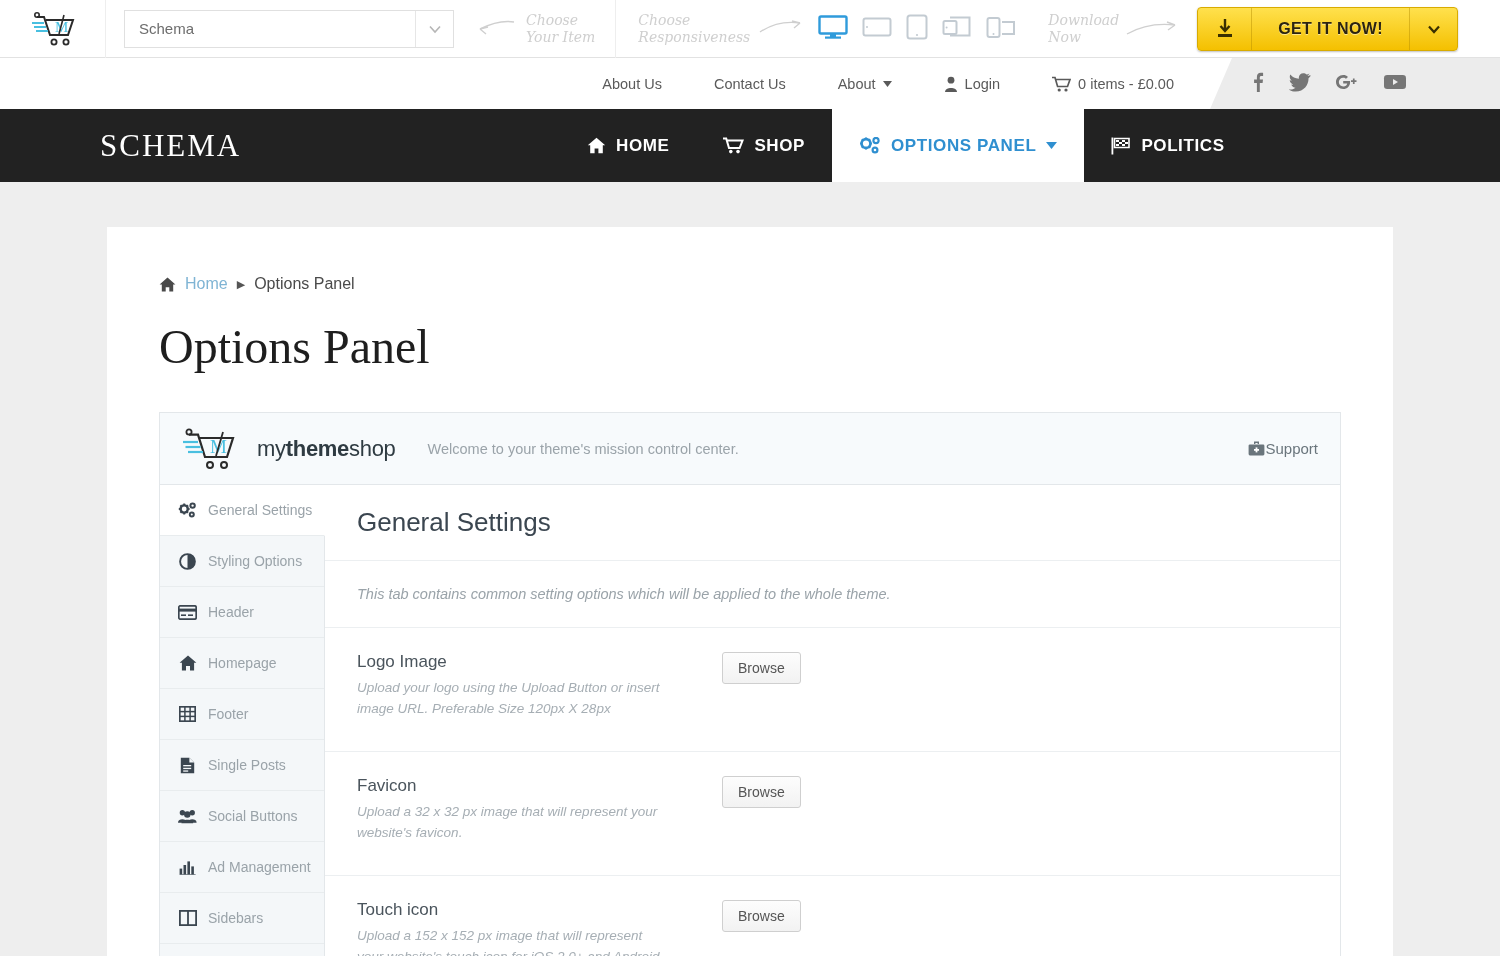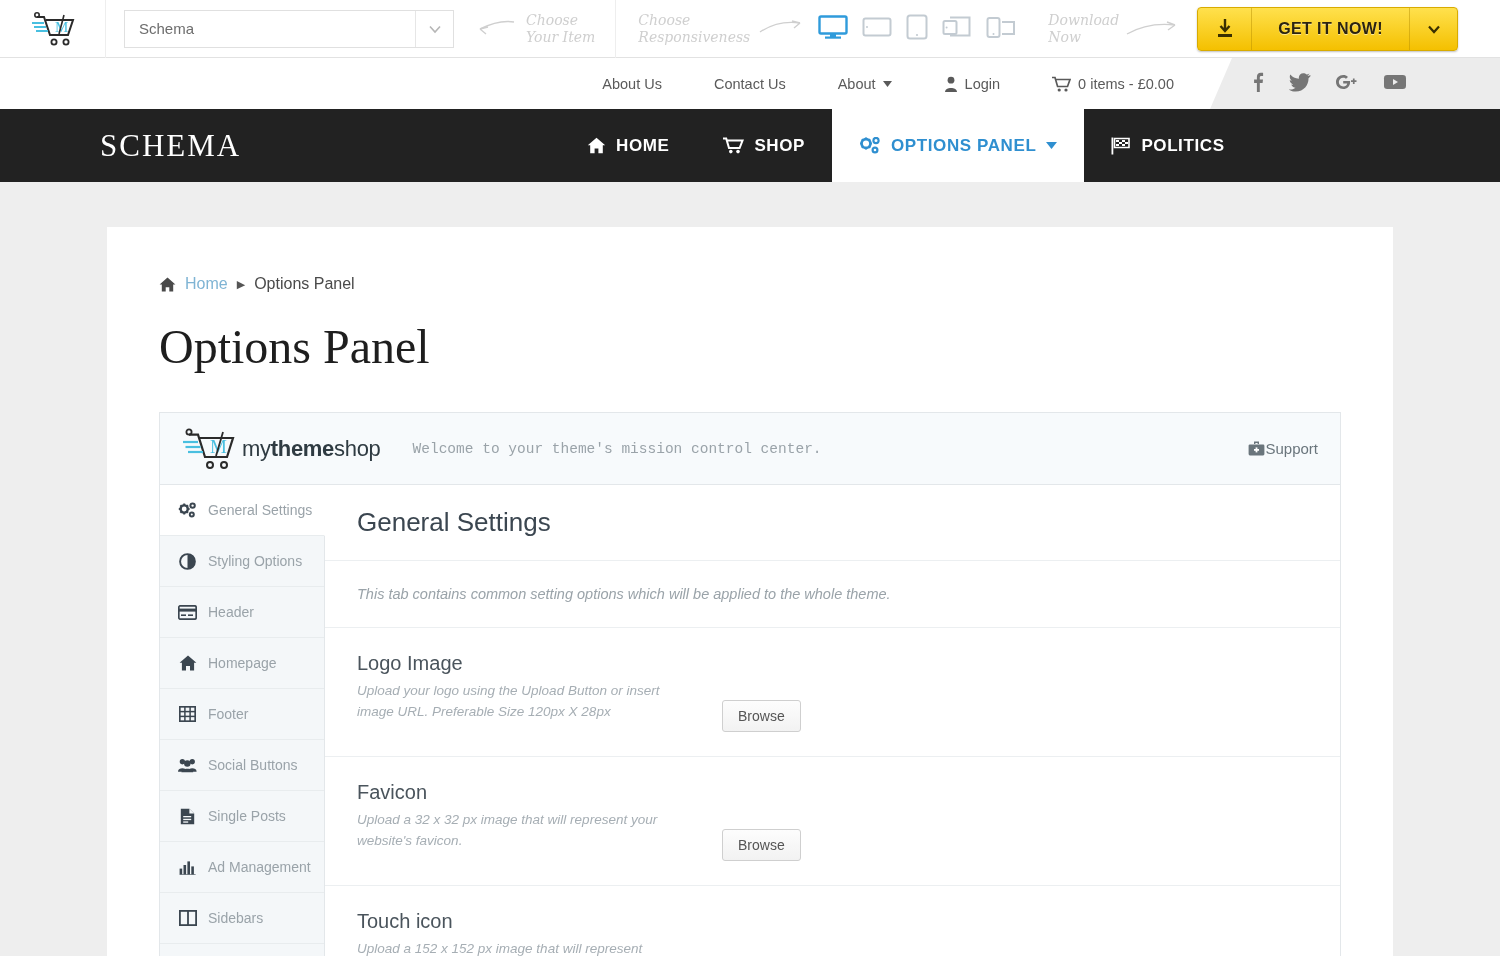--- a/index.html
+++ b/index.html
@@ -173,28 +173,27 @@
     border: 1px solid #e3e7ea;
     background: #fff;
   }
   .opanel-head {
     height: 72px;
     background: #f7fafc;
     border-bottom: 1px solid #e3e7ea;
     display:flex; align-items:center;
     padding: 0 22px;
   }
-  .mts-logo { display:flex; align-items:center; gap: 4px; }
+  .mts-logo { display:flex; align-items:center; gap: 19px; }
   .mts-word { font-size: 22px; color: #2f3b42; letter-spacing:-.3px; }
   .mts-word b { font-weight: bold; }
   .welcome {
     margin-left: 32px;
     font-size: 14.5px;
     color: #9aa3a9;
-    font-family: Liberation Mono, monospace;
   }
   .support {
     margin-left:auto;
     display:flex; align-items:center; gap:0;
     font-size: 15px; color:#6a757c; cursor:pointer;
   }
 
   .opanel-body { display:flex; }
 
   .opanel-side {
@@ -228,36 +227,35 @@
     padding: 25px 0 25px 32px;
     border-bottom: 1px solid #eceff1;
   }
   .setting-row {
     display:flex;
     padding: 24px 0 24px 32px;
     border-bottom: 1px solid #eceff1;
     min-height: 124px;
   }
   .setting-left { width: 340px; }
-  .setting-name { font-size: 20px; color:#4a545c; margin-bottom: 5px; }
+  .setting-name { font-size: 17px; color:#4a545c; margin-bottom: 5px; }
   .setting-help {
     font-style: italic; font-size: 13.5px; line-height: 21px; color:#a6aeb4;
     max-width: 305px;
   }
   .setting-right { padding-left: 25px; }
   .browse-btn {
     font-family: "Liberation Sans", sans-serif;
     font-size: 14px;
     color: #555;
     background: linear-gradient(#fdfdfd,#f2f2f2);
     border: 1px solid #cfcfcf;
     border-radius: 3px;
     padding: 7px 15px;
     cursor: pointer;
-    margin-top: 48px;
   }
 </style>
 </head>
 <body>
 
 <div class="demobar">
 
   <div class="demobar-logo">
     <svg class="cart-logo" width="44" height="36" viewBox="0 0 44 36">
       <circle cx="6" cy="4" r="2.2" fill="none" stroke="#2b2b2b" stroke-width="1.6"></circle>
@@ -566,43 +564,43 @@
                   <line x1="0.8" y1="10.4" x2="16.2" y2="10.4" stroke="currentColor" stroke-width="1.5"></line>
                   <line x1="5.9" y1="0.8" x2="5.9" y2="15.2" stroke="currentColor" stroke-width="1.5"></line>
                   <line x1="11.1" y1="0.8" x2="11.1" y2="15.2" stroke="currentColor" stroke-width="1.5"></line>
                 </svg>
             </span>
             <span>Footer</span>
           </div>
 
           <div class="side-item">
             <span class="sic">
+              <svg width="15" height="17" viewBox="0 0 15 17">
+                  <path d="M0.8 0.8 H9.4 L14.2 5.4 V16.2 H0.8 Z" fill="currentColor"></path>
+                  <path d="M9.4 0.8 V5.4 H14.2" fill="#f4f7f9"></path>
+                  <rect x="3.2" y="8" width="8" height="1.3" fill="#f4f7f9"></rect>
+                  <rect x="3.2" y="10.8" width="8" height="1.3" fill="#f4f7f9"></rect>
+                  <rect x="3.2" y="13.4" width="5" height="1.3" fill="#f4f7f9"></rect>
+                </svg>
+            </span>
+            <span>Single Posts</span>
+          </div>
+
+          <div class="side-item">
+            <span class="sic">
               <svg width="20" height="16" viewBox="0 0 20 16">
                   <circle cx="4.6" cy="4.6" r="2.8" fill="currentColor"></circle>
                   <circle cx="15" cy="4.6" r="2.8" fill="currentColor"></circle>
                   <circle cx="9.8" cy="6.4" r="3.4" fill="currentColor"></circle>
                   <path d="M0 15 C0 10.4, 9.2 10.4, 9.2 15 Z" fill="currentColor"></path>
                   <path d="M10.4 15 C10.4 10.4, 19.6 10.4, 19.6 15 Z" fill="currentColor"></path>
                   <path d="M3.6 15.6 C3.6 10.6, 16 10.6, 16 15.6 Z" fill="currentColor"></path>
                 </svg>
             </span>
             <span>Social Buttons</span>
-          </div>
-
-          <div class="side-item">
-            <span class="sic">
-              <svg width="15" height="17" viewBox="0 0 15 17">
-                  <path d="M0.8 0.8 H9.4 L14.2 5.4 V16.2 H0.8 Z" fill="currentColor"></path>
-                  <path d="M9.4 0.8 V5.4 H14.2" fill="#f4f7f9"></path>
-                  <rect x="3.2" y="8" width="8" height="1.3" fill="#f4f7f9"></rect>
-                  <rect x="3.2" y="10.8" width="8" height="1.3" fill="#f4f7f9"></rect>
-                  <rect x="3.2" y="13.4" width="5" height="1.3" fill="#f4f7f9"></rect>
-                </svg>
-            </span>
-            <span>Single Posts</span>
           </div>
 
           <div class="side-item">
             <span class="sic">
               <svg width="17" height="16" viewBox="0 0 17 16">
                   <rect x="0.6" y="9.6" width="2.6" height="5.8" fill="currentColor"></rect>
                   <rect x="4.5" y="6" width="2.6" height="9.4" fill="currentColor"></rect>
                   <rect x="8.4" y="2.4" width="2.6" height="13" fill="currentColor"></rect>
                   <rect x="12.3" y="7.4" width="2.6" height="8" fill="currentColor"></rect>
                   <rect x="0.6" y="15.4" width="16" height="0.9" fill="currentColor"></rect>

